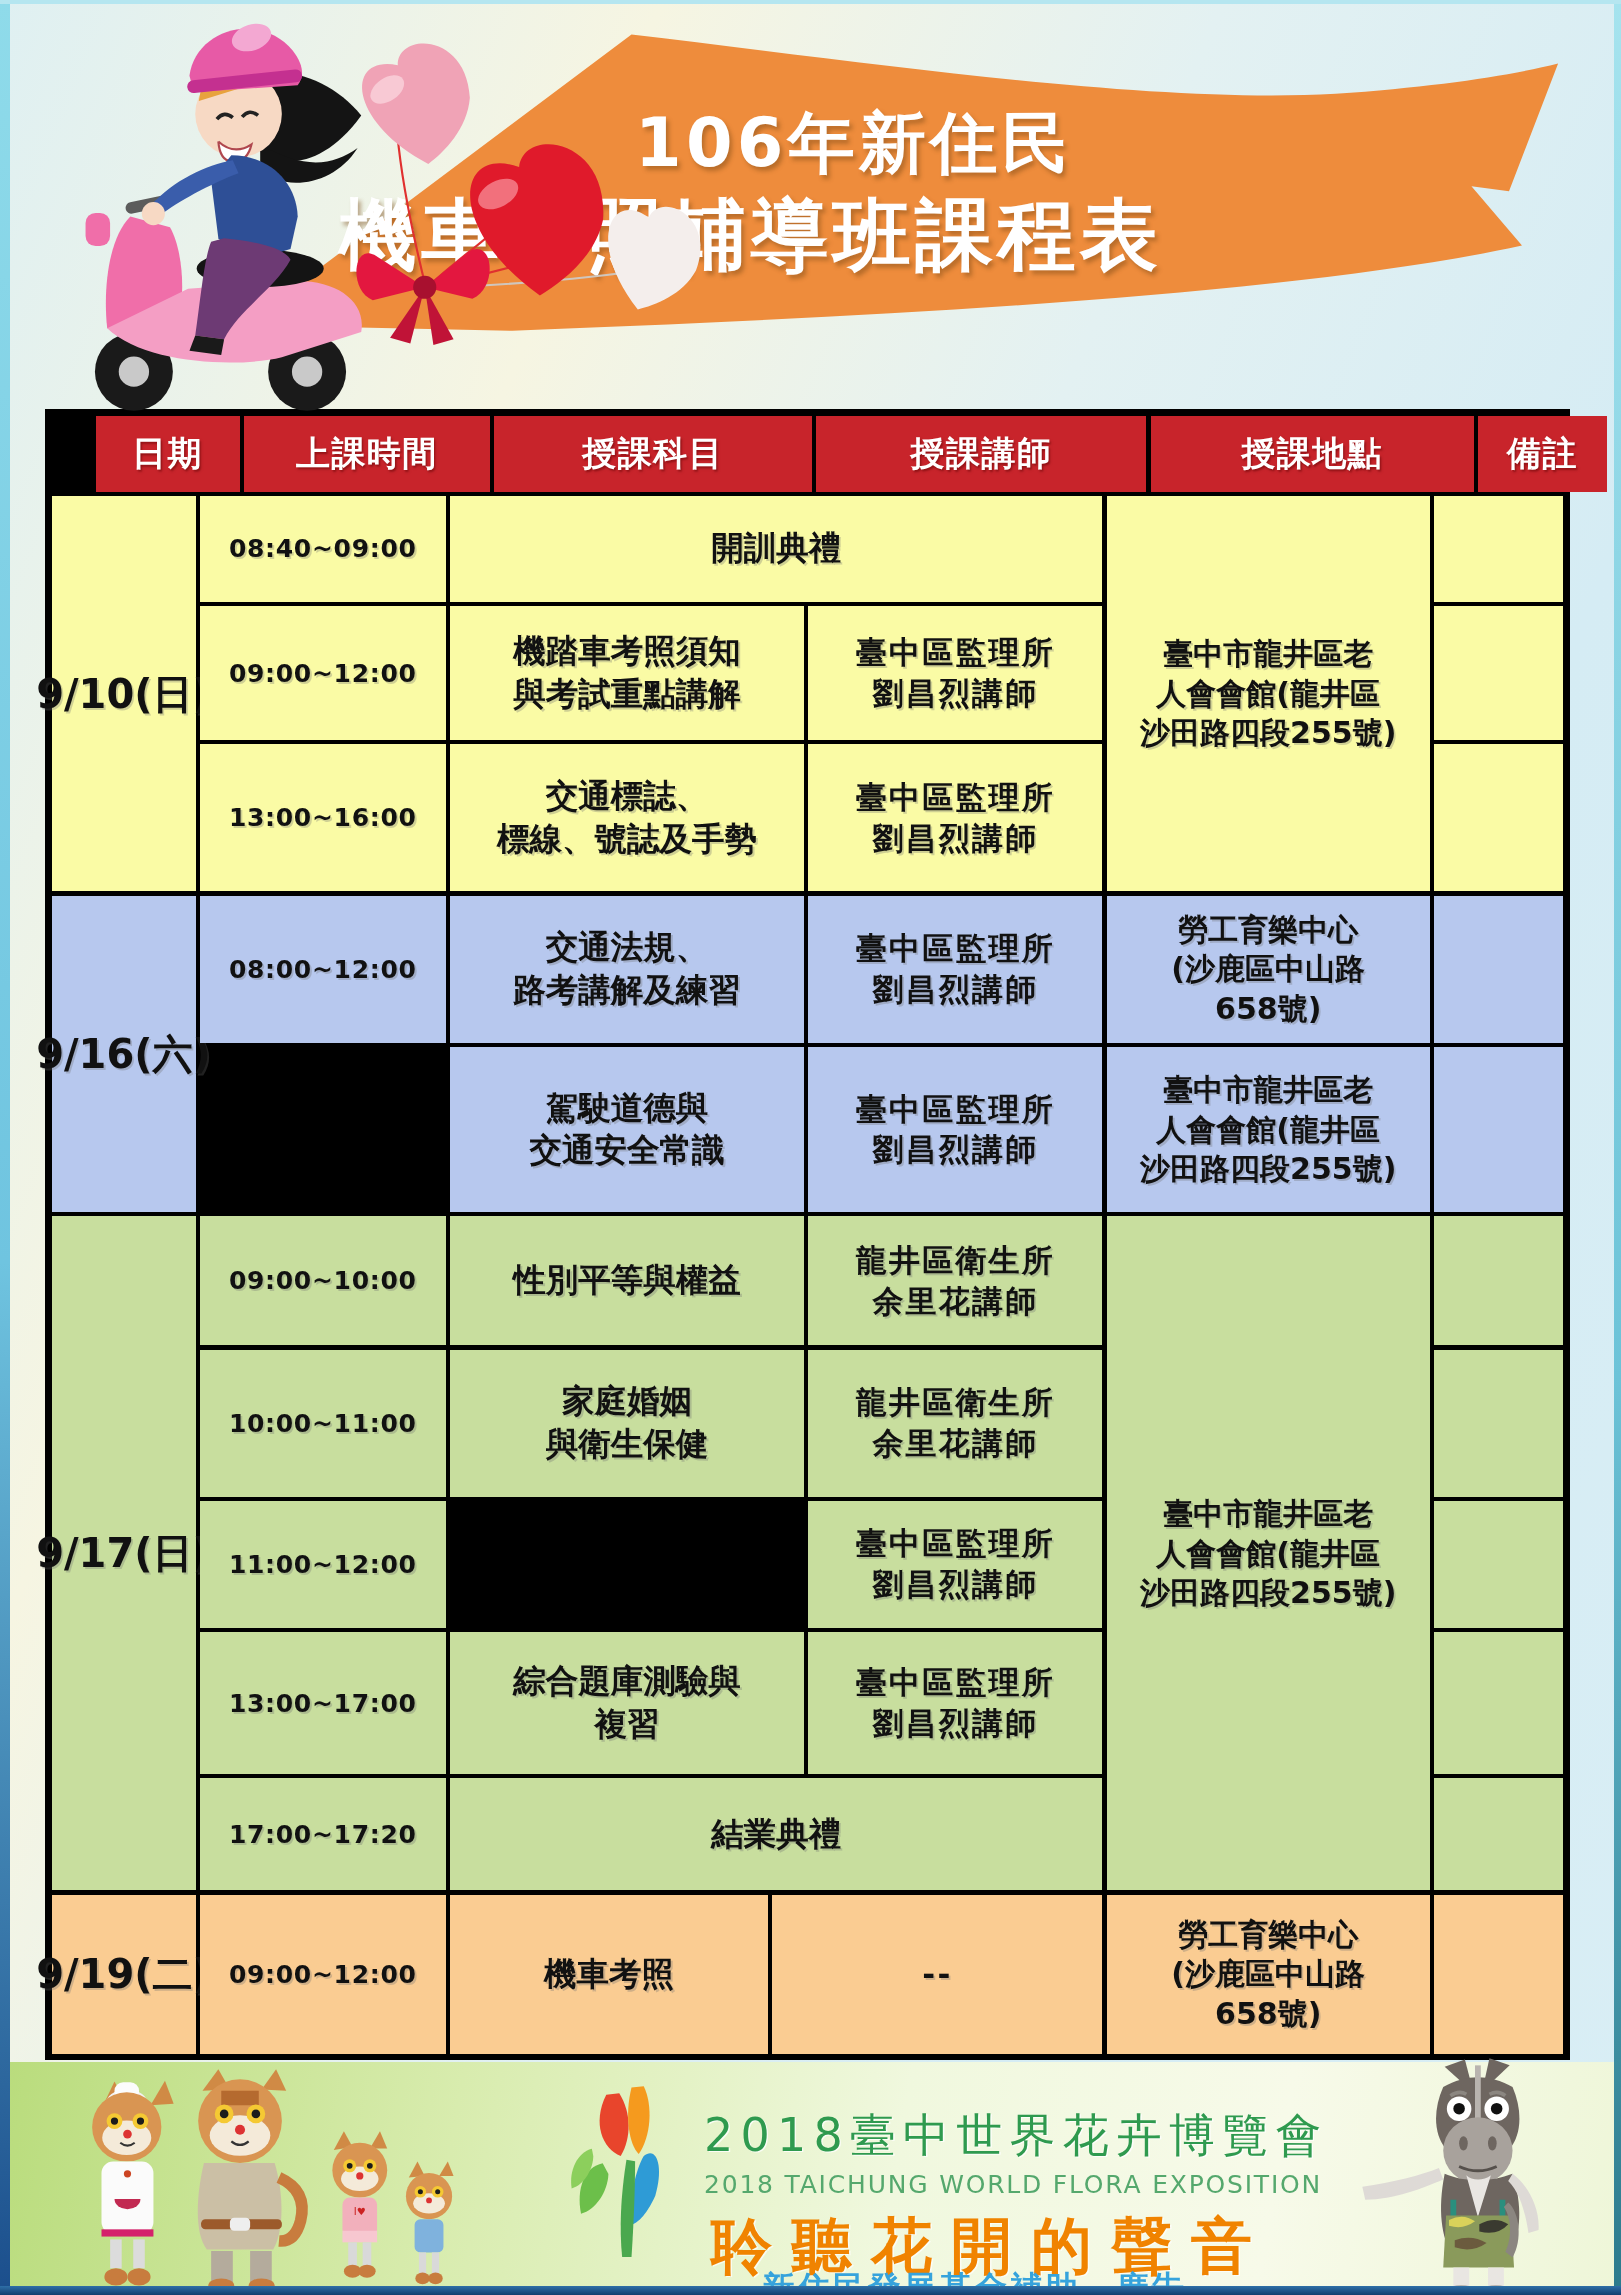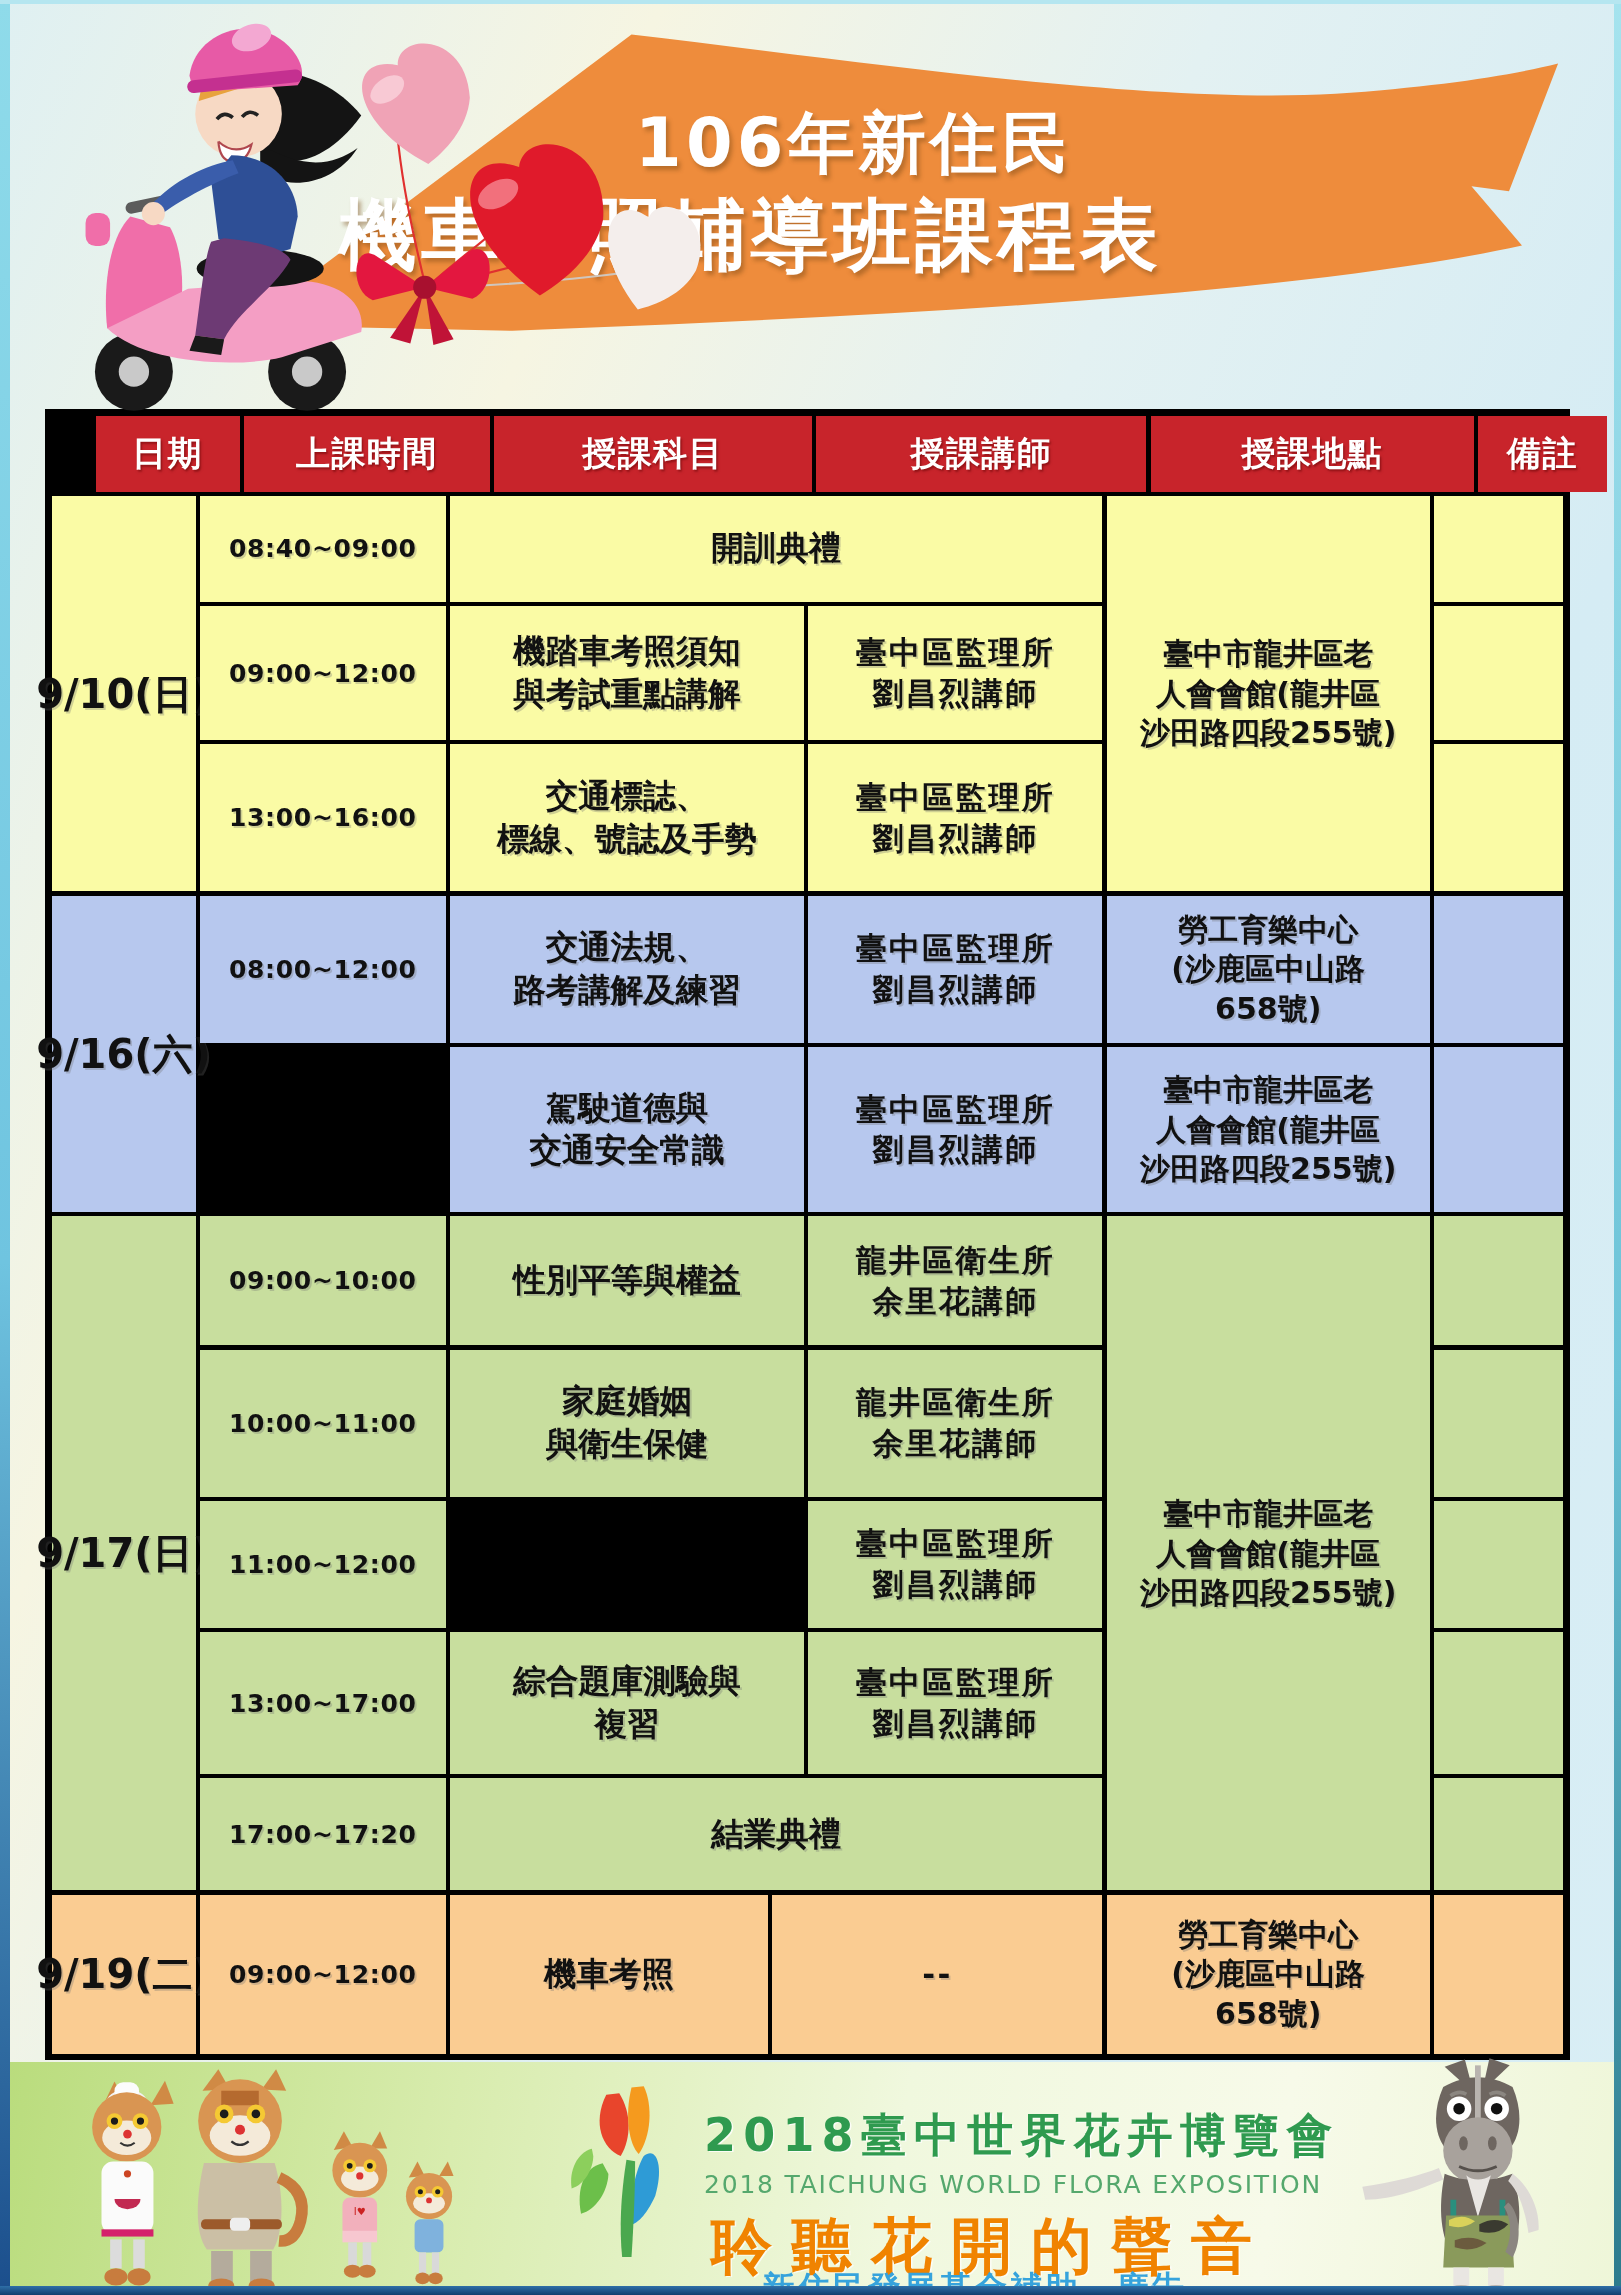--- a/index.html
+++ b/index.html
@@ -55,21 +55,21 @@
   .inst-cell{font-size:31px;font-weight:bold;letter-spacing:2.2px;text-align:center;}
   .loc-cell{font-size:30px;font-weight:bold;}
   .merged{grid-column:3 / span 2;}
   .span3{grid-row:1 / span 3;} .span5{grid-row:1 / span 5;}
   .col5{grid-column:5;} .col6{grid-column:6;}
   .r1{grid-row:1;} .r2{grid-row:2;} .r3{grid-row:3;} .r4{grid-row:4;} .r5{grid-row:5;}
 
   
   #flora-logo{position:absolute;left:563px;top:2080px;width:137px;height:181px;z-index:12;}
   .ft{position:absolute;z-index:12;white-space:nowrap;}
-  #footer-title-zh{left:704px;top:2105px;font-size:46px;font-weight:bold;color:#2f9a4f;
+  #footer-title-zh{left:704px;top:2105px;font-size:46px;font-weight:normal;color:#2f9a4f;
     letter-spacing:7.2px;text-shadow:1.4px 1.4px 0 rgba(255,255,255,.8);}
   #footer-title-en{left:704px;top:2170px;font-size:25px;color:#55a86d;letter-spacing:1.8px;}
   #footer-slogan{left:711px;top:2206px;font-size:61px;font-weight:bold;color:#f08300;
     letter-spacing:19px;text-shadow:1.4px 1.4px 0 rgba(255,255,255,.7);}
   #footer-credit{left:762px;top:2267px;font-size:32.5px;font-weight:bold;color:#36a3dc;letter-spacing:2.9px;}
   #cats-svg{position:absolute;left:51px;top:2069px;width:404px;height:224px;z-index:12;}
   #horse-svg{position:absolute;left:1358px;top:2058px;width:260px;height:235px;z-index:12;}
 </style>
 </head>
 <body>

